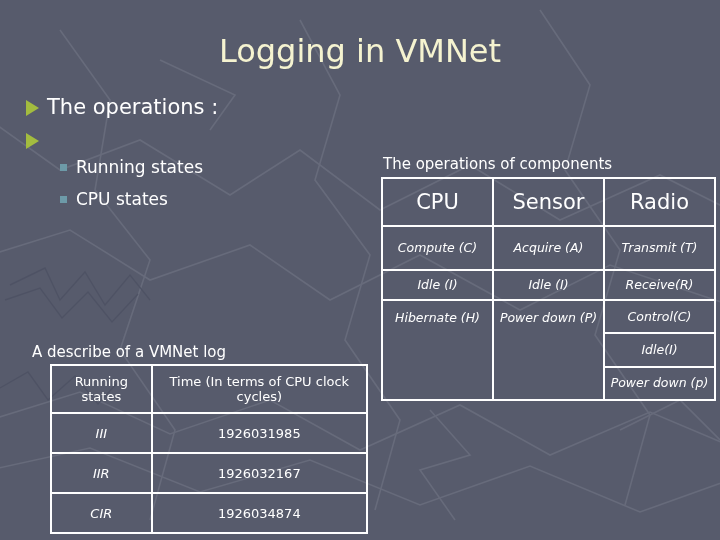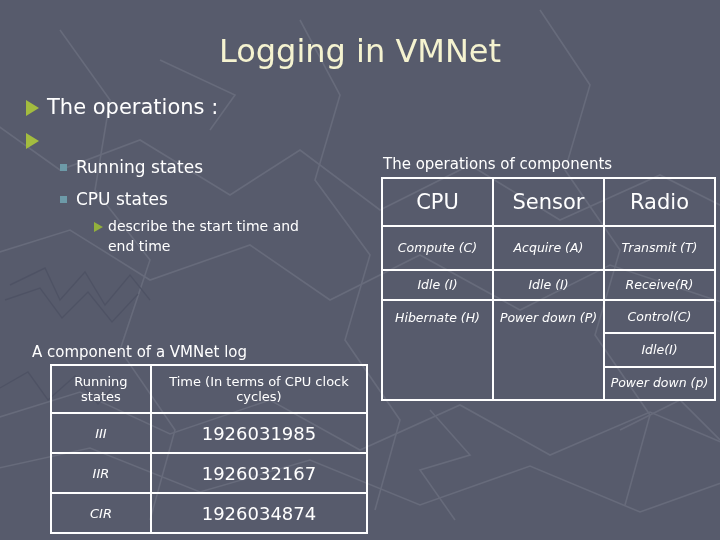--- a/index.html
+++ b/index.html
@@ -128,21 +128,21 @@
   #log-table td { height: 34px; }
   #log-table .hdr {
     font-size: 13px;
     line-height: 15px;
     height: 42px;
   }
   #log-table .state {
     font-style: italic;
     font-size: 13px;
   }
-  #log-table .time { font-size: 18px; margin-left: 20px; }
+  #log-table .time { font-size: 13px; margin-left: 20px; }
   #log-table .c1 { width: 96px; }
   #log-table .c2 { width: 218px; }
 
   
   #ops-table {
     left: 381px; top: 177px;
     width: 335px;
   }
   #ops-table td {
     font-style: italic;
@@ -201,28 +201,24 @@
     <span class="sq"></span>
     <span class="txt">Running states</span>
   </div>
 
 
   <div class="bline lvl2">
     <span class="sq"></span>
     <span class="txt">CPU states</span>
   </div>
 
-  <div class="bline lvl3">
-    <span class="tri-small"></span>
-    <span class="txt">describe the start time and end time</span>
-  </div>
 
 </div>
 
-<div class="caption" id="caption-left">A component of a VMNet log</div>
+<div class="caption" id="caption-left">A describe of a VMNet log</div>
 
 <table class="tbl" id="log-table">
   <tbody>
       <tr>
     <td class="hdr c1">Running states</td>
     <td class="hdr c2">Time (In terms of CPU clock cycles)</td>
   </tr>
   <tr>
     <td class="state">III</td>
     <td class="time">1926031985</td>

